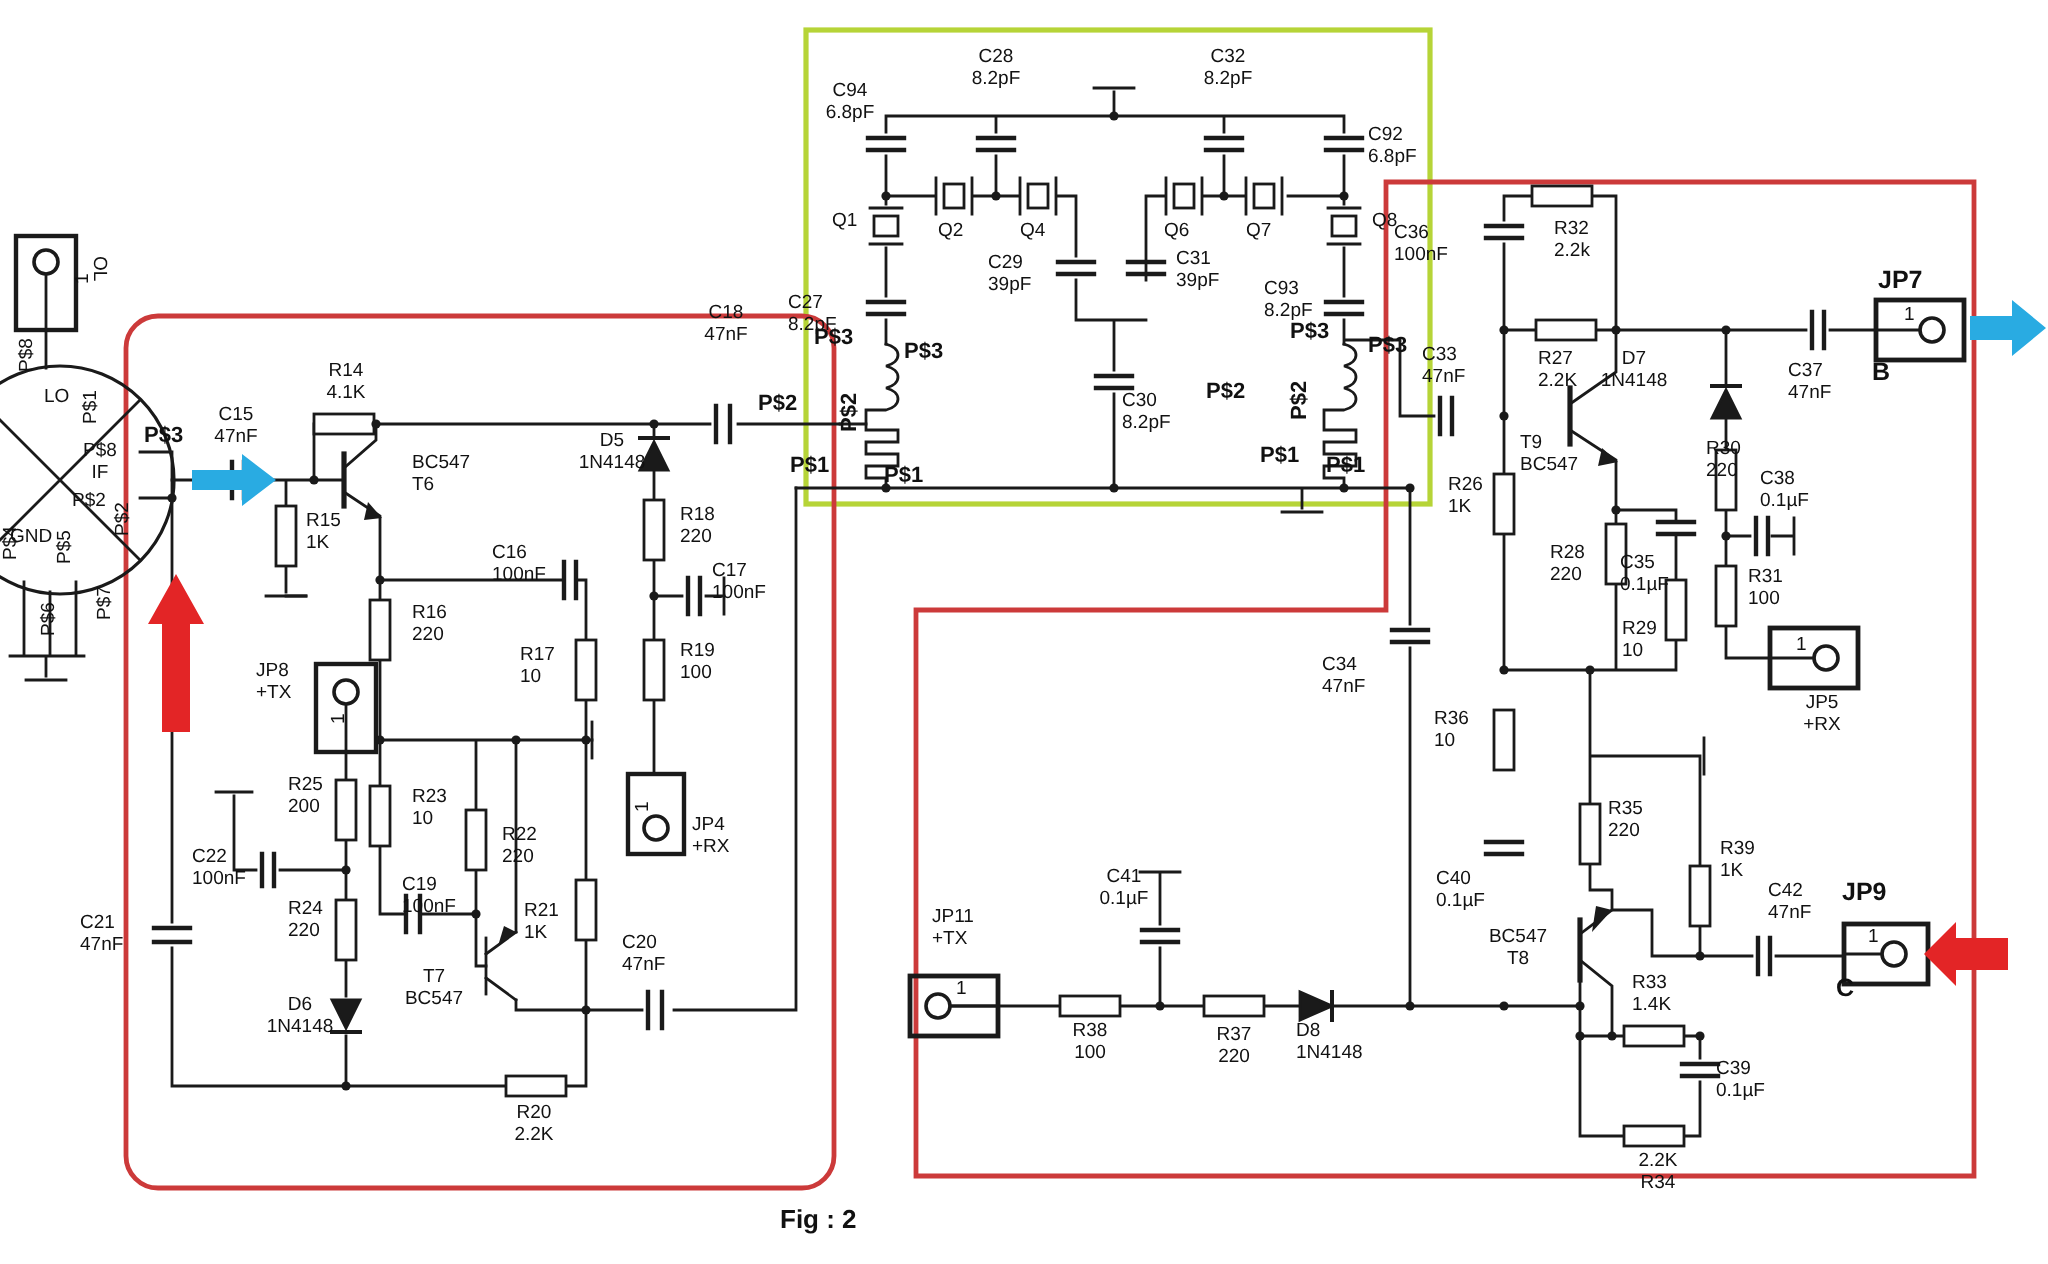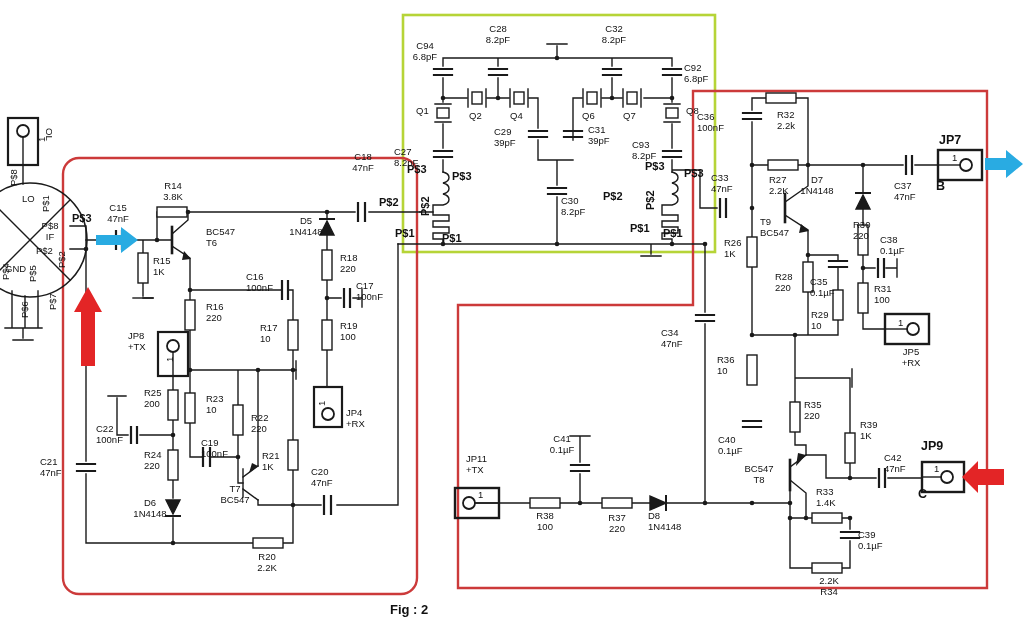--- a/index.html
+++ b/index.html
@@ -364,21 +364,21 @@
 <div class="lb" style="left:5px;top:263px">GND</div>
 <div class="lb rot" style="left:0px;top:280px">P$4</div>
 <div class="lb rot" style="left:27px;top:282px">P$5</div>
 <div class="lb rot" style="left:47px;top:310px">P$7</div>
 <div class="lb rot" style="left:19px;top:318px">P$6</div>
 <div class="lb net" style="left:72px;top:213px">P$3</div>
 
 <div class="lb ctr" style="left:100px;top:202px;width:36px">C15
 47nF</div>
 <div class="lb ctr" style="left:154px;top:180px;width:38px">R14
-3.8K</div>
+4.1K</div>
 <div class="lb" style="left:206px;top:226px">BC547
 T6</div>
 <div class="lb" style="left:153px;top:255px">R15
 1K</div>
 <div class="lb" style="left:206px;top:301px">R16
 220</div>
 <div class="lb" style="left:246px;top:271px">C16
 100nF</div>
 <div class="lb" style="left:260px;top:322px">R17
 10</div>
@@ -403,21 +403,21 @@
 <div class="lb" style="left:144px;top:449px">R24
 220</div>
 <div class="lb ctr" style="left:126px;top:497px;width:48px">D6
 1N4148</div>
 <div class="lb" style="left:206px;top:393px">R23
 10</div>
 <div class="lb" style="left:201px;top:437px">C19
 100nF</div>
 <div class="lb" style="left:251px;top:412px">R22
 220</div>
-<div class="lb ctr" style="left:214px;top:483px;width:42px">T7
+<div class="lb ctr" style="left:196px;top:483px;width:42px">T7
 BC547</div>
 <div class="lb" style="left:262px;top:450px">R21
 1K</div>
 <div class="lb" style="left:311px;top:466px">C20
 47nF</div>
 <div class="lb ctr" style="left:246px;top:551px;width:42px">R20
 2.2K</div>
 <div class="lb" style="left:346px;top:407px">JP4
 +RX</div>
 <div class="lb rot" style="left:316px;top:406px">1</div>
@@ -516,21 +516,21 @@
 <div class="lb ctr" style="left:600px;top:512px;width:34px">R37
 220</div>
 <div class="lb" style="left:648px;top:510px">D8
 1N4148</div>
 <div class="lb" style="left:816px;top:486px">R33
 1.4K</div>
 <div class="lb" style="left:858px;top:529px">C39
 0.1µF</div>
 <div class="lb ctr" style="left:810px;top:575px;width:38px">2.2K
 R34</div>
-<div class="lb" style="left:884px;top:452px">C42
+<div class="lb" style="left:884px;top:440px">C42
 47nF</div>
 <div class="lb big" style="left:921px;top:441px">JP9</div>
 <div class="lb" style="left:934px;top:463px">1</div>
 <div class="lb big" style="left:918px;top:489px">C</div>
 
 <div class="lb cap" style="left:390px;top:604px">Fig : 2</div>
 
 </div>
 
 </body></html>

